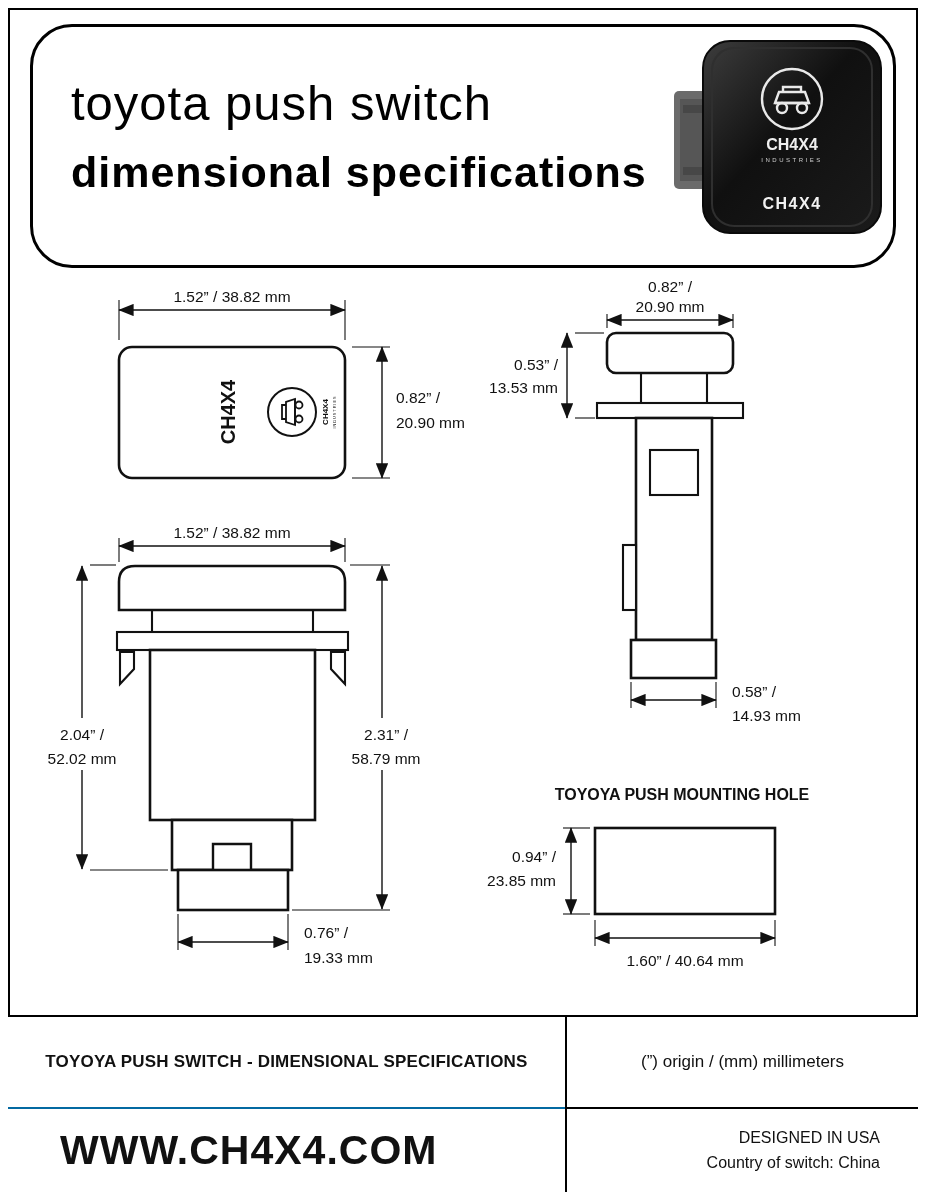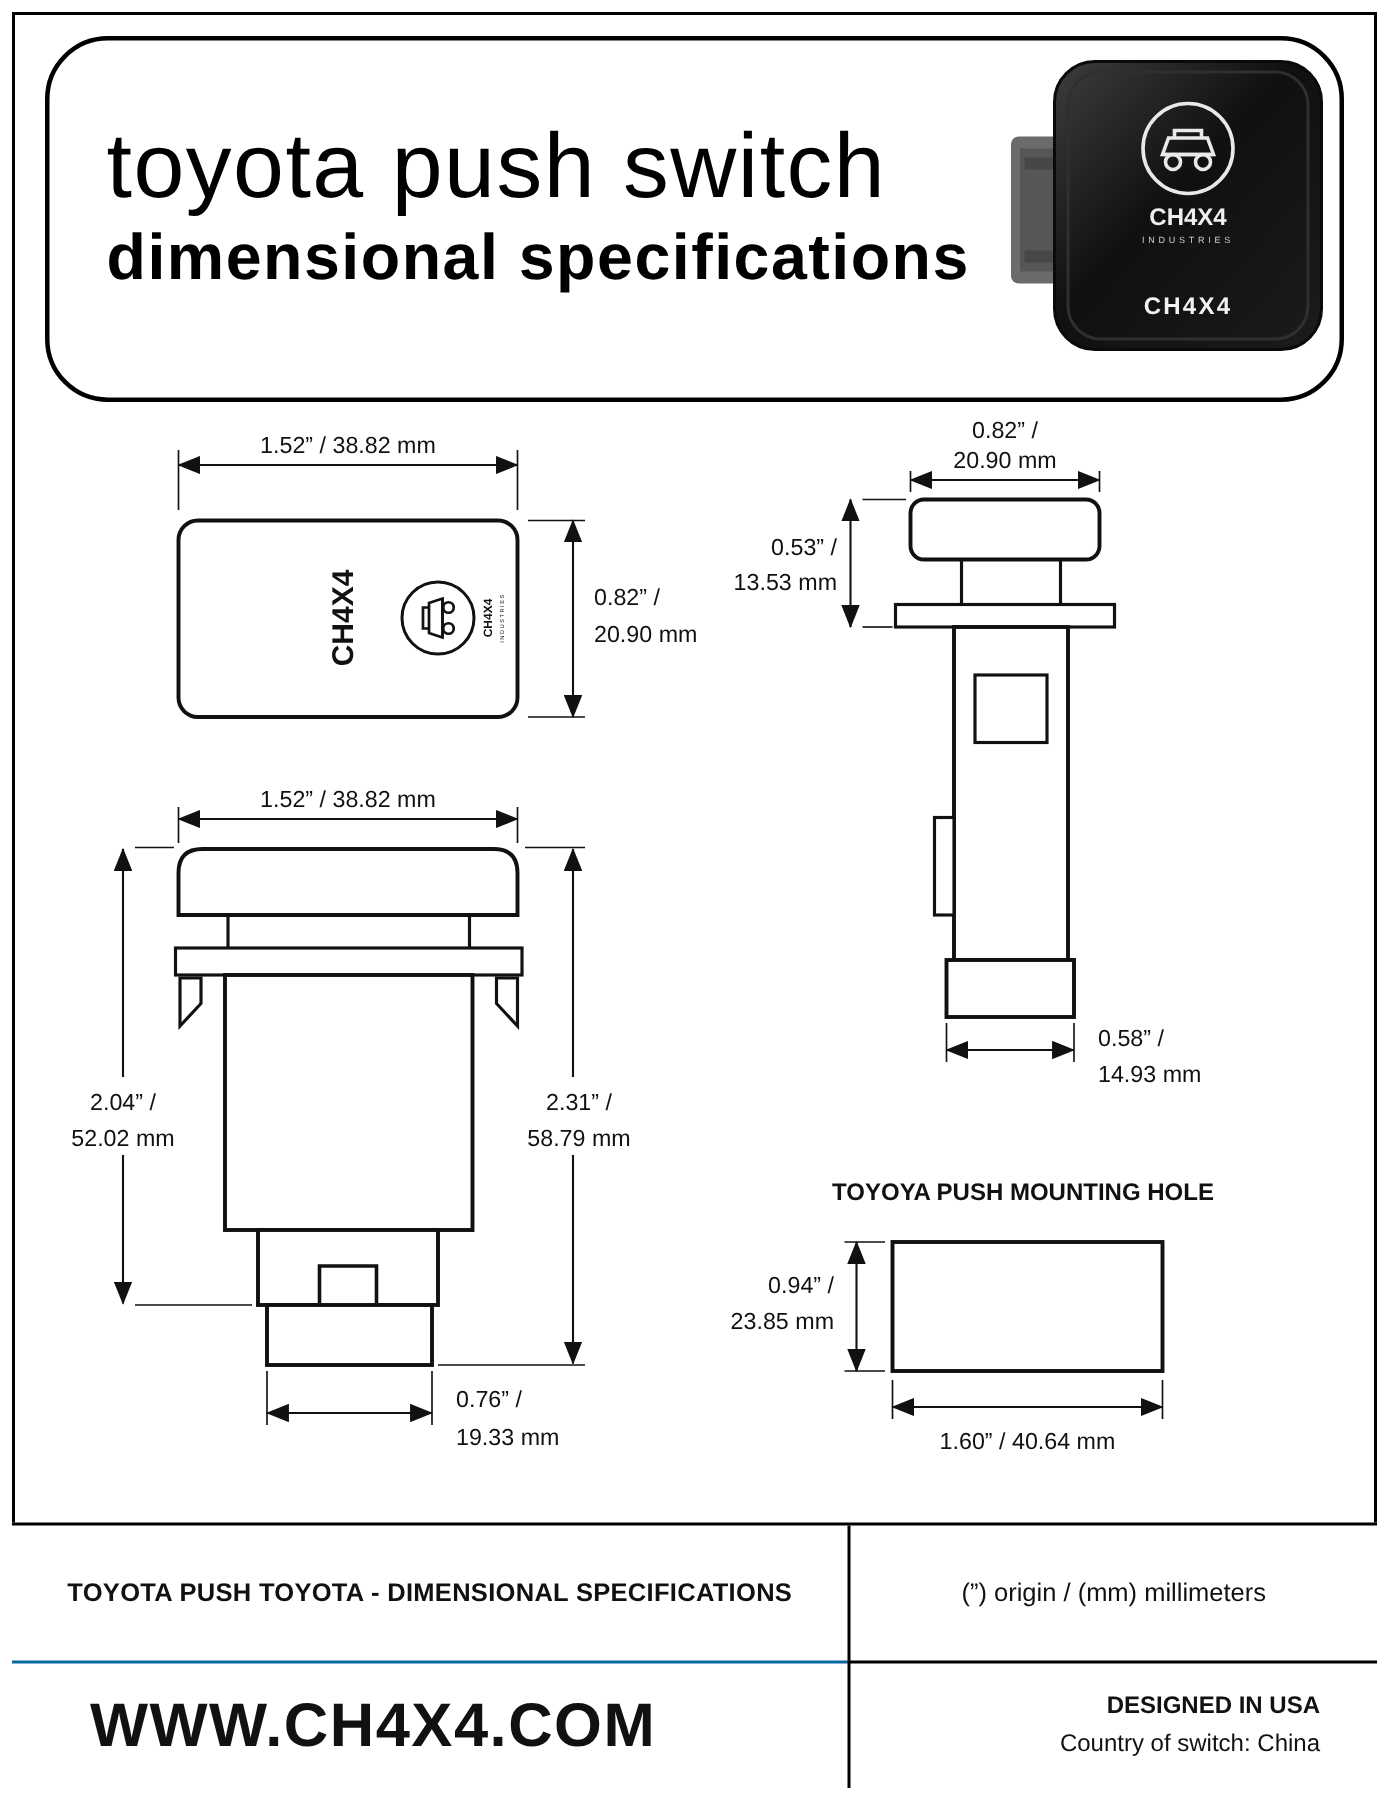--- a/index.html
+++ b/index.html
@@ -3,42 +3,42 @@
 <meta charset="utf-8">
 <style>
   *{margin:0;padding:0;box-sizing:border-box}
   html,body{background:#fff}
   body{font-family:"Liberation Sans",sans-serif;color:#111}
   .page{position:relative;width:926px;height:1200px;background:#fff;overflow:hidden}
   .frame{position:absolute;left:8px;top:8px;right:8px;bottom:8px;border:2px solid #000;pointer-events:none}
 
   
   .header-box{position:absolute;left:30px;top:24px;width:866px;height:244px;border:3px solid #000;border-radius:42px;background:#fff}
-  .title1{position:absolute;left:38px;top:48px;font-size:61px;font-weight:400;letter-spacing:1px;color:#000;white-space:nowrap}
+  .title1{position:absolute;left:38px;top:48px;font-size:49px;font-weight:400;letter-spacing:1px;color:#000;white-space:nowrap}
   .title2{position:absolute;left:38px;top:121px;font-size:43px;font-weight:700;letter-spacing:1px;color:#000;white-space:nowrap}
   .product-photo{position:absolute;right:10px;top:12px;width:212px;height:196px}
 
   
   .drawings{position:absolute;left:0;top:270px}
   .part{fill:#fff;stroke:#111;stroke-width:2.6}
   .pthin{fill:#fff;stroke:#111;stroke-width:2.1}
   .dim{stroke:#111;stroke-width:1.4;fill:none}
   .ext{stroke:#111;stroke-width:1.1;fill:none}
   .dt{font-size:15.5px;fill:#111;font-family:"Liberation Sans",sans-serif}
   .ht{font-size:16px;font-weight:bold;fill:#111;font-family:"Liberation Sans",sans-serif}
   .face-logo{font-size:20px;font-weight:bold;fill:#111;font-family:"Liberation Sans",sans-serif}
 
   
   .footer{position:absolute;left:8px;right:8px;top:1015px;bottom:8px;border-top:2px solid #000;display:grid;grid-template-columns:557px 1fr;grid-template-rows:90px auto;background:#fff}
   .fcell{display:flex;align-items:center;justify-content:center}
   .spec-title{font-size:17px;font-weight:600;letter-spacing:.2px;text-align:center}
   .cell-units{border-left:2px solid #000;font-size:17px}
   .cell-site{border-top:2px solid #0369a1;justify-content:flex-start;padding-left:52px;font-size:41px;font-weight:bold;letter-spacing:1px}
   .cell-origin{border-top:2px solid #000;border-left:2px solid #000;flex-direction:column;align-items:flex-end;justify-content:center;padding-right:38px;font-size:16px;line-height:1.55}
-  .designed{font-weight:bold}
+  .designed{font-weight:normal}
 </style>
 </head>
 <body>
 
 <div class="page">
   <div class="frame"></div>
 
   <div class="header-box">
     <div class="title1">toyota push switch</div>
     <div class="title2">dimensional specifications</div>
@@ -203,21 +203,21 @@
       <g>
         <line class="ext" x1="595" y1="650" x2="595" y2="676"></line>
         <line class="ext" x1="775" y1="650" x2="775" y2="676"></line>
         <line class="dim" x1="595" y1="668" x2="775" y2="668" marker-start="url(#arrow)" marker-end="url(#arrow)"></line>
         <text class="dt" x="685" y="696" text-anchor="middle">1.60” / 40.64 mm</text>
       </g>
     </g>
   </svg>
 
   <div class="footer">
-    <div class="fcell spec-title">TOYOTA PUSH TOYOTA - DIMENSIONAL SPECIFICATIONS</div>
+    <div class="fcell spec-title">TOYOYA PUSH SWITCH - DIMENSIONAL SPECIFICATIONS</div>
     <div class="fcell cell-units">(”) origin / (mm) millimeters</div>
     <div class="fcell cell-site">WWW.CH4X4.COM</div>
     <div class="fcell cell-origin">
       <div class="designed">DESIGNED IN USA</div>
       <div>Country of switch: China</div>
     </div>
   </div>
 </div>
 
 </body></html>

